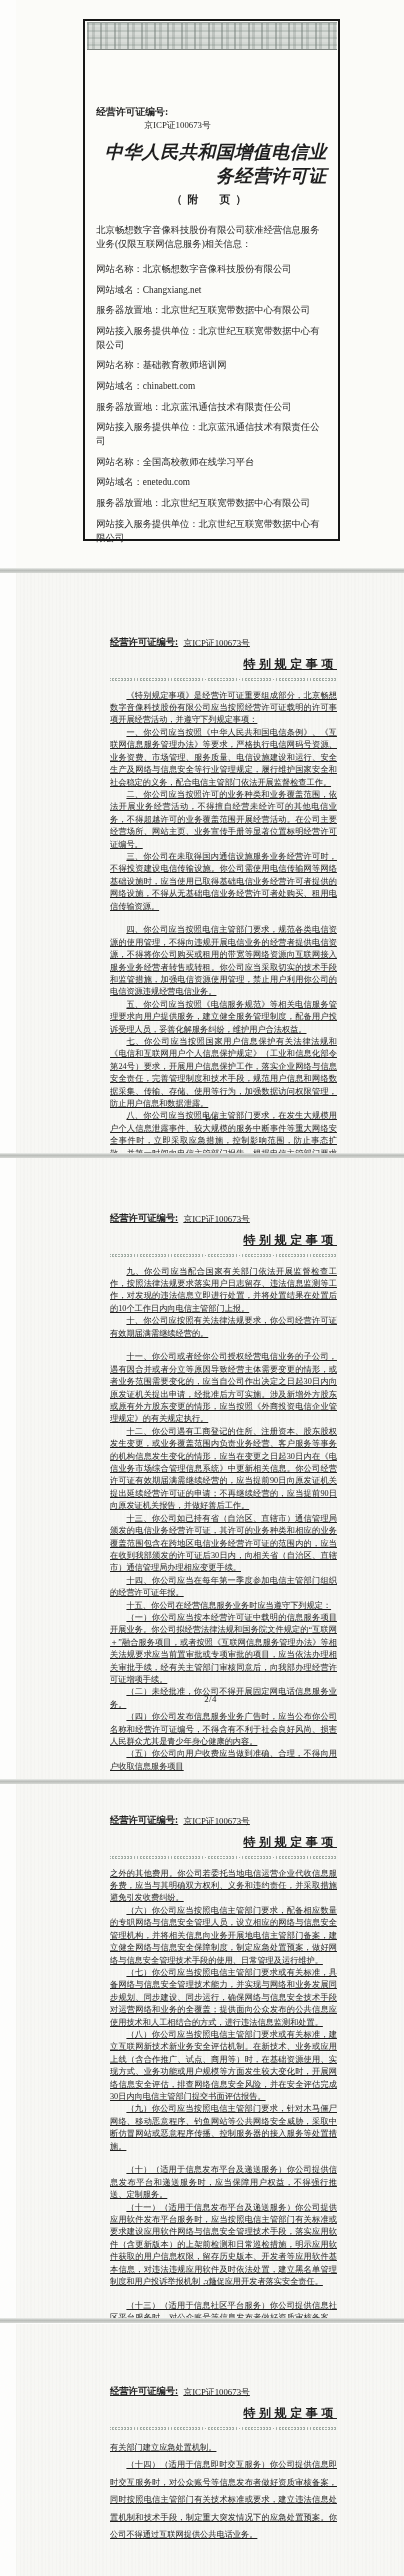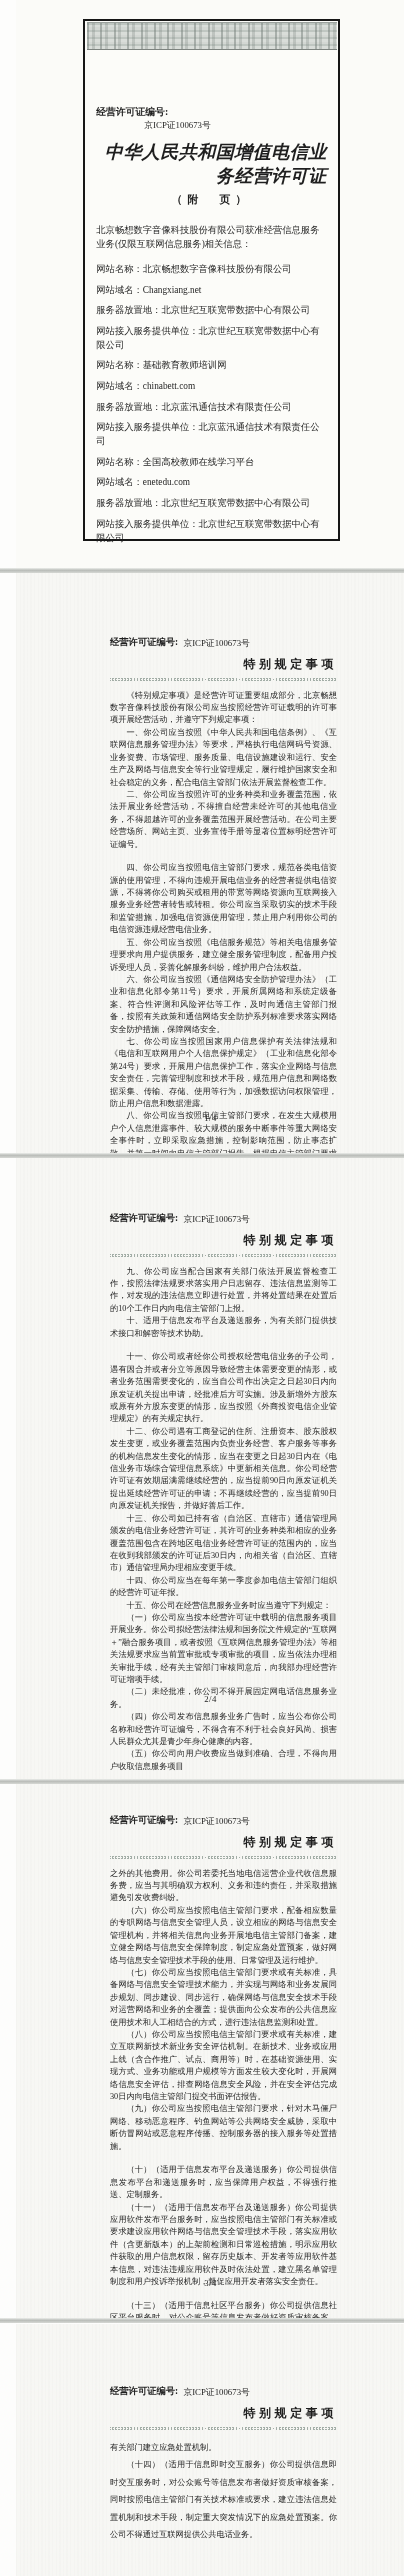--- a/index.html
+++ b/index.html
@@ -25,21 +25,21 @@
   .cert-inner{padding:54px 11.3px 0 11.3px;}
   .cert-no-label{display:block;font-size:9.8px;font-weight:bold;}
   .cert-no-num{display:block;margin-left:48px;margin-top:1.5px;font-size:8.8px;}
   .cert-title{margin:8.2px 0 0 0;text-align:right;font-size:18px;font-weight:bold;letter-spacing:0.5px;font-style:italic;}
   .cert-sub{margin-top:5.2px;text-align:center;font-size:10.8px;font-weight:bold;letter-spacing:5.2px;}
   .cert-intro{margin:15.5px 0 11.3px 0;font-size:9.3px;line-height:1.55;}
   .entry{font-size:9.3px;line-height:1.5;margin-bottom:6.7px;}
   .entry .lab{font-weight:normal;}
 
   
-  .sp{padding-left:94px;padding-right:68px;box-sizing:border-box;}
+  .sp{padding-left:94px;padding-right:68px;box-sizing:border-box;text-decoration:underline;}
   .p2{top:573px;height:580px;}
   .p3{top:1158px;height:621px;}
   .p4{top:1784px;height:534px;}
   .p5{top:2324px;height:550px;}
   .sep1{top:568px;} .sep2{top:1153px;} .sep3{top:1779px;} .sep4{top:2318px;}
 
   .sp-header{font-size:9.3px;font-weight:bold;}
   .sp-header .num{font-weight:normal;font-size:8.8px;margin-left:5.2px;position:relative;top:1px;}
   .sp-title{margin:7.2px 0 0 0;text-align:right;font-size:12px;font-weight:bold;letter-spacing:3.6px;}
   .zig{height:3.1px;margin-top:4.6px;
@@ -96,40 +96,40 @@
   <div class="page sp p2 pt2 texture">
     <div class="sp-header">
       <span>经营许可证编号:</span><span class="num">京ICP证100673号</span>
     </div>
     <h2 class="sp-title">特别规定事项</h2>
     <div class="zig"></div>
     <div class="sp-body">
       <p class="para">《特别规定事项》是经营许可证重要组成部分，北京畅想数字音像科技股份有限公司应当按照经营许可证载明的许可事项开展经营活动，并遵守下列规定事项：</p>
       <p class="para">一、你公司应当按照《中华人民共和国电信条例》、《互联网信息服务管理办法》等要求，严格执行电信网码号资源、业务资费、市场管理、服务质量、电信设施建设和运行、安全生产及网络与信息安全等行业管理规定，履行维护国家安全和社会稳定的义务，配合电信主管部门依法开展监督检查工作。</p>
       <p class="para">二、你公司应当按照许可的业务种类和业务覆盖范围，依法开展业务经营活动，不得擅自经营未经许可的其他电信业务，不得超越许可的业务覆盖范围开展经营活动。在公司主要经营场所、网站主页、业务宣传手册等显著位置标明经营许可证编号。</p>
+      <p class="para">三、你公司在未取得国内通信设施服务业务经营许可时，不得投资建设电信传输设施。你公司需使用电信传输网等网络基础设施时，应当使用已取得基础电信业务经营许可者提供的网络设施，不得从无基础电信业务经营许可者处购买、租用电信传输资源。</p>
       <p class="para gap">四、你公司应当按照电信主管部门要求，规范各类电信资源的使用管理，不得向违规开展电信业务的经营者提供电信资源，不得将你公司购买或租用的带宽等网络资源向互联网接入服务业务经营者转售或转租。你公司应当采取切实的技术手段和监管措施，加强电信资源使用管理，禁止用户利用你公司的电信资源违规经营电信业务。</p>
       <p class="para">五、你公司应当按照《电信服务规范》等相关电信服务管理要求向用户提供服务，建立健全服务管理制度，配备用户投诉受理人员，妥善化解服务纠纷，维护用户合法权益。</p>
-      <p class="para">六、你公司应当按照《通信网络安全防护管理办法》（工业和信息化部令第11号）要求，开展所属网络和系统定级备案、符合性评测和风险评估等工作，及时向通信主管部门报备，按照有关政策和通信网络安全防护系列标准要求落实网络安全防护措施，保障网络安全。</p>
       <p class="para">七、你公司应当按照国家用户信息保护有关法律法规和《电信和互联网用户个人信息保护规定》（工业和信息化部令第24号）要求，开展用户信息保护工作，落实企业网络与信息安全责任，完善管理制度和技术手段，规范用户信息和网络数据采集、传输、存储、使用等行为，加强数据访问权限管理，防止用户信息和数据泄露。</p>
       <p class="para">八、你公司应当按照电信主管部门要求，在发生大规模用户个人信息泄露事件、较大规模的服务中断事件等重大网络安全事件时，立即采取应急措施，控制影响范围，防止事态扩散，并第一时间向电信主管部门报告，根据电信主管部门要求采取应急处置措施。</p>
     </div>
     <div class="page-num pn1">1/4</div>
   </div>
 
   <div class="sep sep2"></div>
 
   <div class="page sp p3 pt3 texture">
     <div class="sp-header">
       <span>经营许可证编号:</span><span class="num">京ICP证100673号</span>
     </div>
     <h2 class="sp-title">特别规定事项</h2>
     <div class="zig"></div>
     <div class="sp-body">
       <p class="para">九、你公司应当配合国家有关部门依法开展监督检查工作，按照法律法规要求落实用户日志留存、违法信息监测等工作，对发现的违法信息立即进行处置，并将处置结果在处置后的10个工作日内向电信主管部门上报。</p>
-      <p class="para">十、适用于信息发布平台及递送服务，为有关部门提供技术接口和解密等技术协助。</p>
+      <p class="para">十、你公司应按照有关法律法规要求，你公司经营许可证有效期届满需继续经营的。</p>
       <p class="para gap">十一、你公司或者经你公司授权经营电信业务的子公司，遇有因合并或者分立等原因导致经营主体需要变更的情形，或者业务范围需要变化的，应当自公司作出决定之日起30日内向原发证机关提出申请，经批准后方可实施。涉及新增外方股东或原有外方股东变更的情形，应当按照《外商投资电信企业管理规定》的有关规定执行。</p>
       <p class="para">十二、你公司遇有工商登记的住所、注册资本、股东股权发生变更，或业务覆盖范围内负责业务经营、客户服务等事务的机构信息发生变化的情形，应当在变更之日起30日内在《电信业务市场综合管理信息系统》中更新相关信息。你公司经营许可证有效期届满需继续经营的，应当提前90日向原发证机关提出延续经营许可证的申请；不再继续经营的，应当提前90日向原发证机关报告，并做好善后工作。</p>
       <p class="para">十三、你公司如已持有省（自治区、直辖市）通信管理局颁发的电信业务经营许可证，其许可的业务种类和相应的业务覆盖范围包含在跨地区电信业务经营许可证的范围内的，应当在收到我部颁发的许可证后30日内，向相关省（自治区、直辖市）通信管理局办理相应变更手续。</p>
       <p class="para">十四、你公司应当在每年第一季度参加电信主管部门组织的经营许可证年报。</p>
       <p class="para">十五、你公司在经营信息服务业务时应当遵守下列规定：</p>
       <p class="para">（一）你公司应当按本经营许可证中载明的信息服务项目开展业务。你公司拟经营法律法规和国务院文件规定的“互联网＋”融合服务项目，或者按照《互联网信息服务管理办法》等相关法规要求应当前置审批或专项审批的项目，应当依法办理相关审批手续，经有关主管部门审核同意后，向我部办理经营许可证增项手续。</p>
       <p class="para">（二）未经批准，你公司不得开展固定网电话信息服务业务。</p>
       <p class="para">（四）你公司发布信息服务业务广告时，应当公布你公司名称和经营许可证编号，不得含有不利于社会良好风尚、损害人民群众尤其是青少年身心健康的内容。</p>
       <p class="para">（五）你公司向用户收费应当做到准确、合理，不得向用户收取信息服务项目</p>
     </div>

